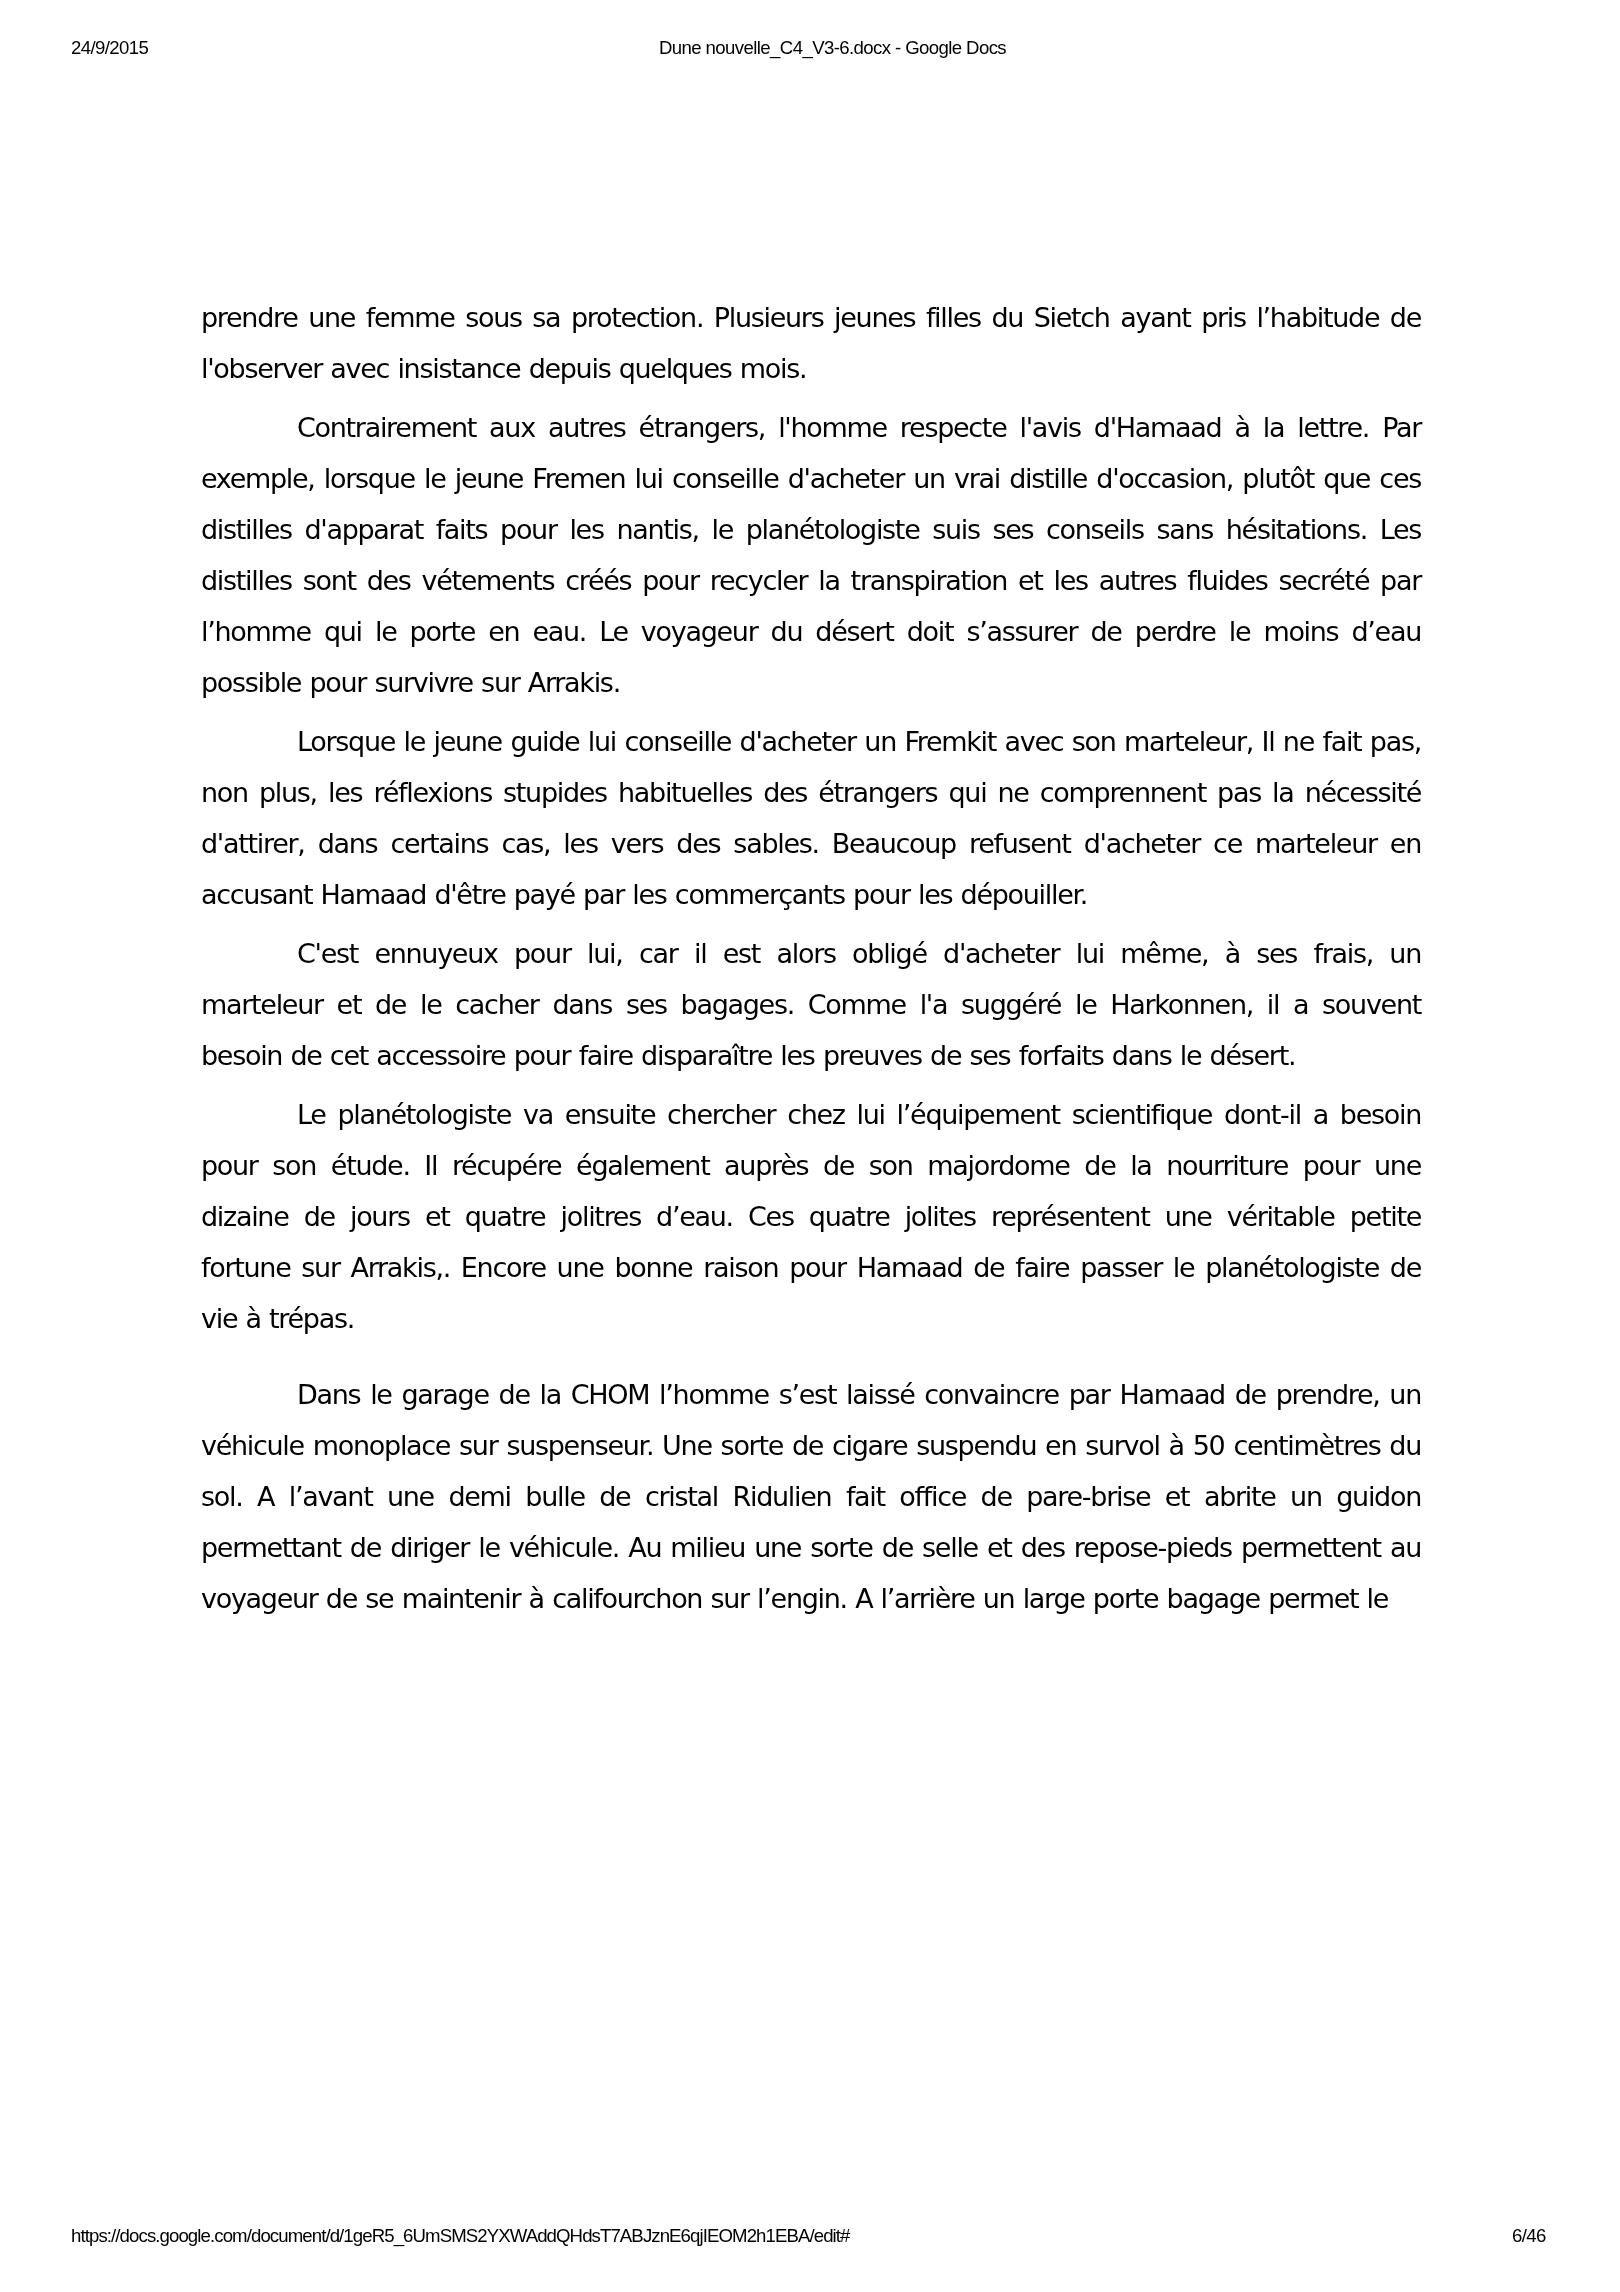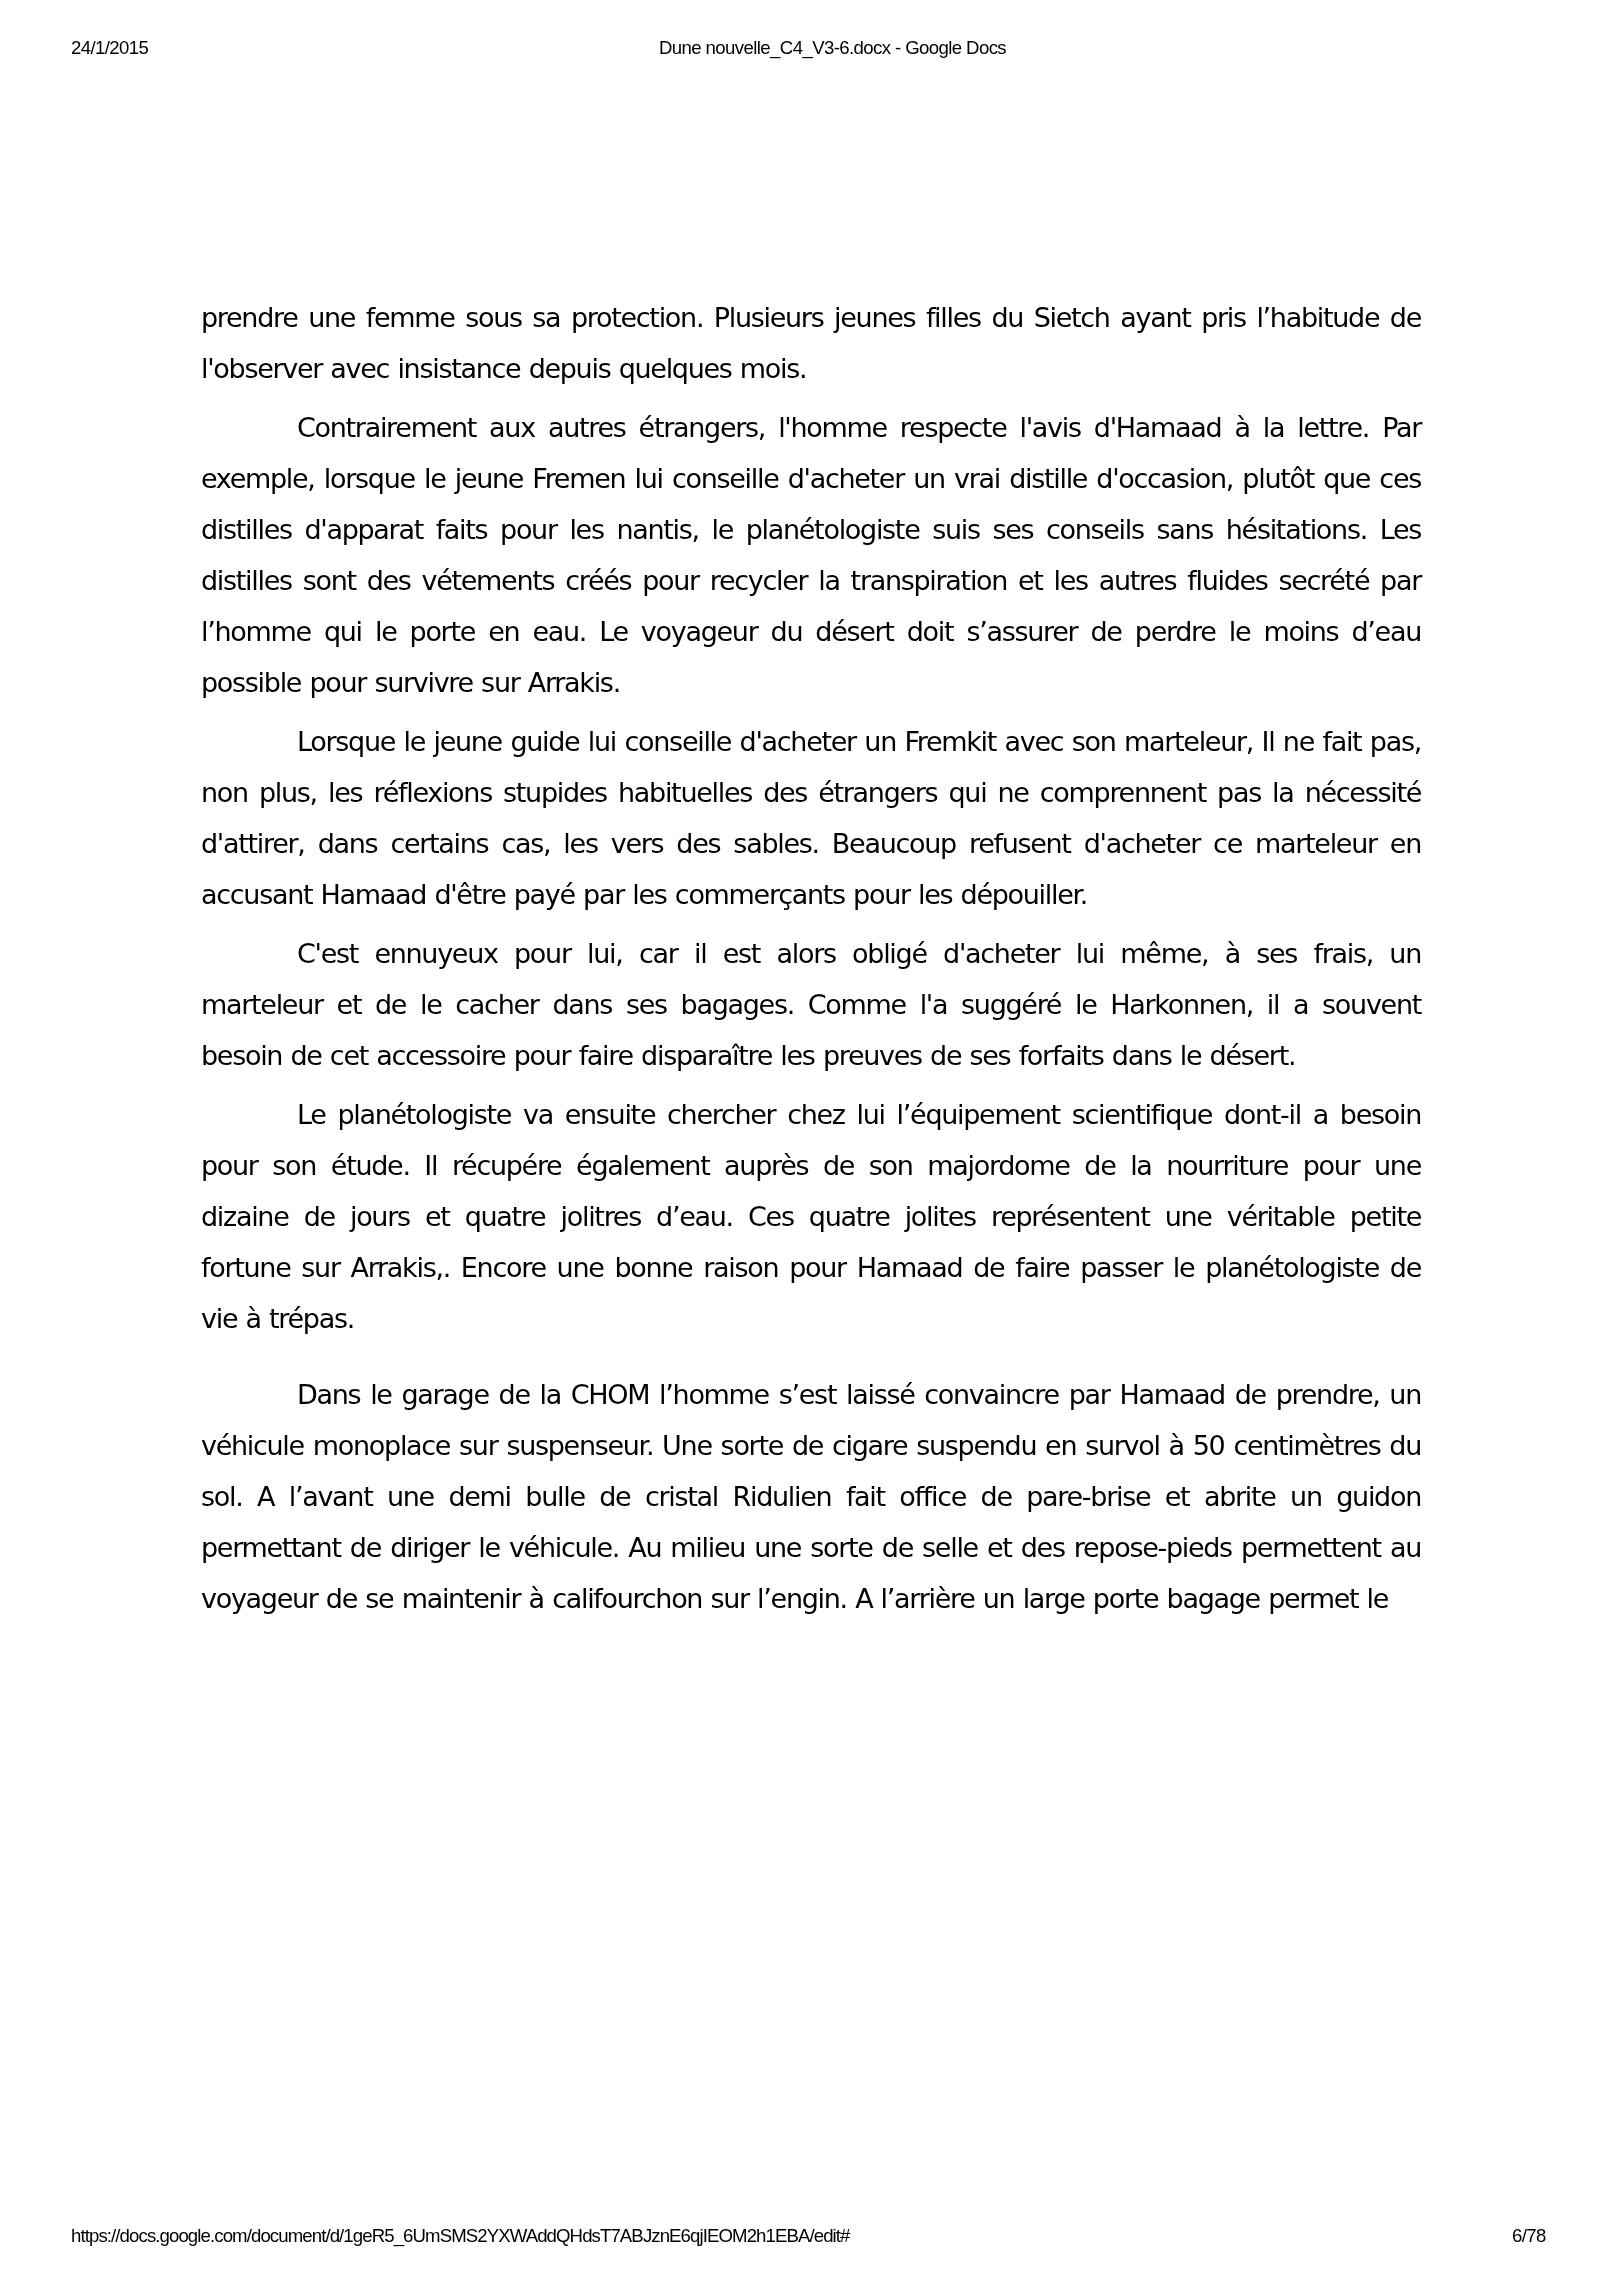--- a/index.html
+++ b/index.html
@@ -69,27 +69,27 @@
     .doc-body p.no-indent {
       text-indent: 0;
     }
     .doc-body p.gap-before {
       margin-top: 24.5px;
     }
   </style>
 </head>
 <body>
 
-<div class="print-header-date">24/1/2015</div>
+<div class="print-header-date">24/9/2015</div>
 <div class="print-header-title">Dune nouvelle_C4_V3-6.docx - Google Docs</div>
 
 <div class="doc-body">
   <p class="no-indent">prendre une femme sous sa protection. Plusieurs jeunes filles du Sietch ayant pris l’habitude de l'observer avec insistance depuis quelques mois.</p>
   <p>Contrairement aux autres étrangers, l'homme respecte l'avis d'Hamaad à la lettre. Par exemple, lorsque le jeune Fremen lui conseille d'acheter un vrai distille d'occasion, plutôt que ces distilles d'apparat faits pour les nantis, le planétologiste suis ses conseils sans hésitations. Les distilles sont des vétements créés pour recycler la transpiration et les autres fluides secrété par l’homme qui le porte en eau. Le voyageur du désert doit s’assurer de perdre le moins d’eau possible pour survivre sur Arrakis.</p>
   <p>Lorsque le jeune guide lui conseille d'acheter un Fremkit avec son marteleur, Il ne fait pas, non plus, les réflexions stupides habituelles des étrangers qui ne comprennent pas la nécessité d'attirer, dans certains cas, les vers des sables. Beaucoup refusent d'acheter ce marteleur en accusant Hamaad d'être payé par les commerçants pour les dépouiller.</p>
   <p>C'est ennuyeux pour lui, car il est alors obligé d'acheter lui même, à ses frais, un marteleur et de le cacher dans ses bagages. Comme l'a suggéré le Harkonnen, il a souvent besoin de cet accessoire pour faire disparaître les preuves de ses forfaits dans le désert.</p>
   <p>Le planétologiste va ensuite chercher chez lui l’équipement scientifique dont-il a besoin pour son étude. Il récupére également auprès de son majordome de la nourriture pour une dizaine de jours et quatre jolitres d’eau. Ces quatre jolites représentent une véritable petite fortune sur Arrakis,. Encore une bonne raison pour Hamaad de faire passer le planétologiste de vie à trépas.</p>
   <p class="gap-before">Dans le garage de la CHOM l’homme s’est laissé convaincre par Hamaad de prendre, un véhicule monoplace sur suspenseur. Une sorte de cigare suspendu en survol à 50 centimètres du sol. A l’avant une demi bulle de cristal Ridulien fait office de pare-brise et abrite un guidon permettant de diriger le véhicule. Au milieu une sorte de selle et des repose-pieds permettent au voyageur de se maintenir à califourchon sur l’engin. A l’arrière un large porte bagage permet le</p>
 </div>
 
 <div class="print-footer-url">https://docs.google.com/document/d/1geR5_6UmSMS2YXWAddQHdsT7ABJznE6qjIEOM2h1EBA/edit#</div>
-<div class="print-footer-page">6/78</div>
+<div class="print-footer-page">6/46</div>
 
 
 </body></html>

